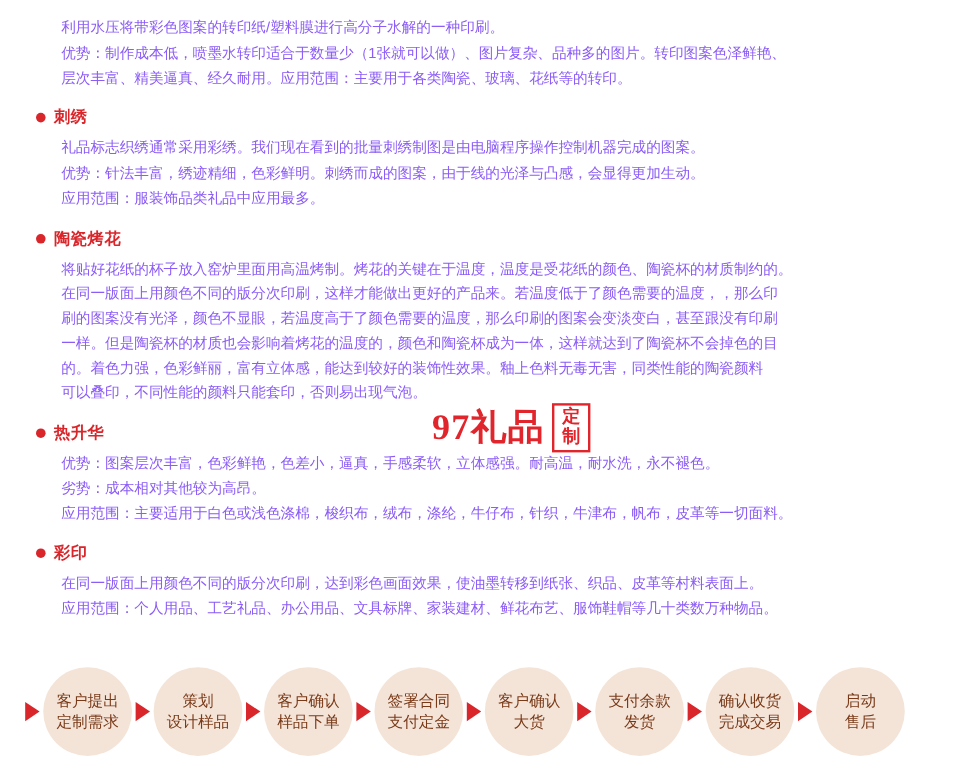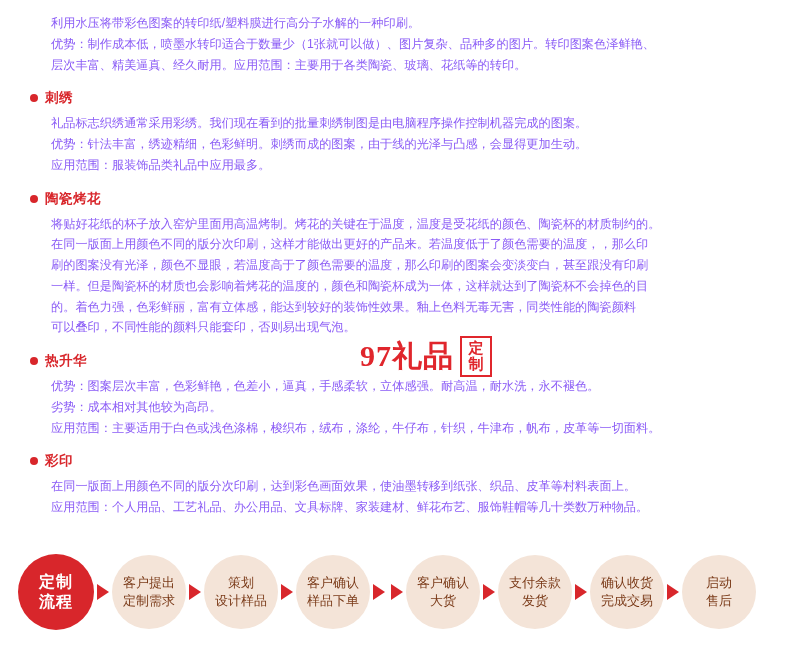--- a/index.html
+++ b/index.html
@@ -205,44 +205,44 @@
 
   <div class="watermark">
     <span class="wm-text">97礼品</span>
     <span class="wm-box">
       <span>定</span><br>
       <span>制</span>
     </span>
   </div>
 
   <div class="flow">
-    <div class="flow-badge">
-      <span>定制</span>
-      <span>流程</span>
-    </div>
 
     <div class="flow-arrow"></div>
     <div class="flow-node">
       <span>客户提出</span>
       <span>定制需求</span>
     </div>
 
     <div class="flow-arrow"></div>
     <div class="flow-node">
       <span>策划</span>
       <span>设计样品</span>
     </div>
 
     <div class="flow-arrow"></div>
     <div class="flow-node">
       <span>客户确认</span>
       <span>样品下单</span>
     </div>
 
     <div class="flow-arrow"></div>
+    <div class="flow-node">
+      <span>签署合同</span>
+      <span>支付定金</span>
+    </div>
 
     <div class="flow-arrow"></div>
     <div class="flow-node">
       <span>客户确认</span>
       <span>大货</span>
     </div>
 
     <div class="flow-arrow"></div>
     <div class="flow-node">
       <span>支付余款</span>

